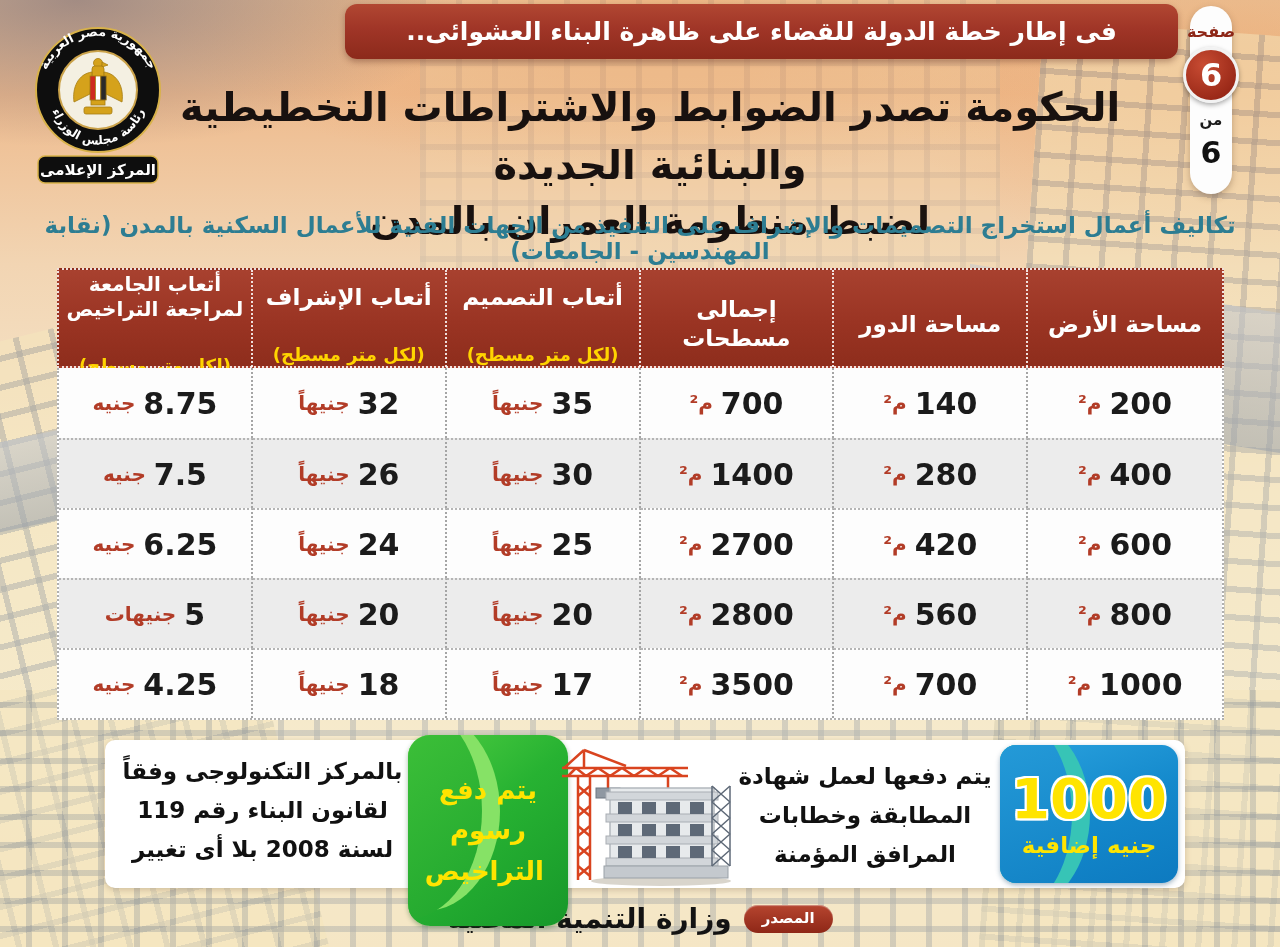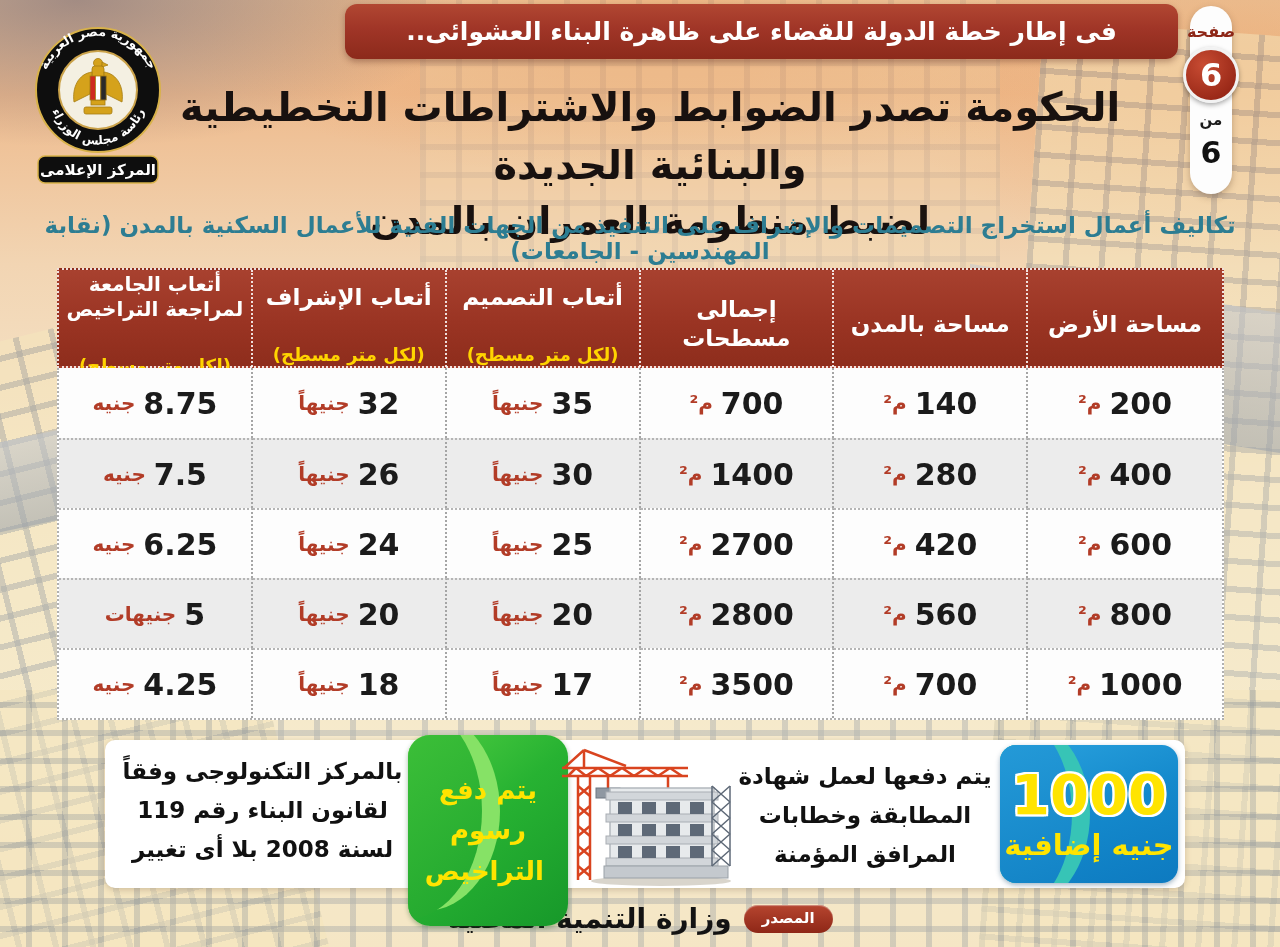--- a/index.html
+++ b/index.html
@@ -98,21 +98,21 @@
   .blue-badge { left:1000px; top:745px; width:178px; height:138px; border-radius:16px;
     background:linear-gradient(160deg,#2aa2de 0%,#1489cc 50%,#0d7ac0 100%);
     box-shadow:0 2px 5px rgba(20,70,110,.4); }
   .blue-badge .arc1 { position:absolute; left:-50px; top:-26px; width:140px; height:190px;
     border-radius:50%; background:#37c4b6; }
   .blue-badge .arc2 { position:absolute; left:-68px; top:-34px; width:140px; height:206px;
     border-radius:50%; background:linear-gradient(160deg,#2aa2de,#0f7ec2); }
   .blue-badge .bval { position:relative; z-index:2; color:#ffe400; font-weight:800; font-size:56px;
     line-height:1.05;
     text-shadow:2px 0 0 #fff,-2px 0 0 #fff,0 2px 0 #fff,0 -2px 0 #fff,2px 2px 0 #fff,-2px -2px 0 #fff,2px -2px 0 #fff,-2px 2px 0 #fff; }
-  .blue-badge .blab { position:relative; z-index:2; color:#ffe400; font-weight:800; font-size:29px; margin-top:4px; }
+  .blue-badge .blab { position:relative; z-index:2; color:#ffe400; font-weight:800; font-size:23px; margin-top:4px; }
   .construction { position:absolute; z-index:3; left:556px; top:738px; width:180px; height:150px; }
 
   
   .footer { left:0; top:902px; width:1280px; display:flex; direction:rtl; align-items:center;
     justify-content:center; gap:12px; }
   .src-pill { background:linear-gradient(180deg,#b6452f,#8e2717); color:#fff; font-weight:bold;
     font-size:15px; padding:4px 18px 6px; border-radius:15px; box-shadow:inset 0 1px 1px rgba(255,255,255,.4); }
   .src-text { color:#131313; font-weight:800; font-size:28px; }
 
   
@@ -184,21 +184,21 @@
 
   <div class="layer subtitle">تكاليف أعمال استخراج التصميمات والإشراف على التنفيذ من الجهات الفنية للأعمال السكنية بالمدن  (نقابة المهندسين - الجامعات)</div>
 
   <div class="layer tbl">
     <div class="thead">
       <div class="hcell">
         <span class="htitle">مساحة الأرض</span>
 
       </div>
       <div class="hcell">
-        <span class="htitle">مساحة بالمدن</span>
+        <span class="htitle">مساحة الدور</span>
 
       </div>
       <div class="hcell">
         <span class="htitle">إجمالى مسطحات</span>
 
       </div>
       <div class="hcell">
         <span class="htitle">أتعاب التصميم</span>
         <span class="hsub">(لكل متر مسطح)</span>
       </div>

